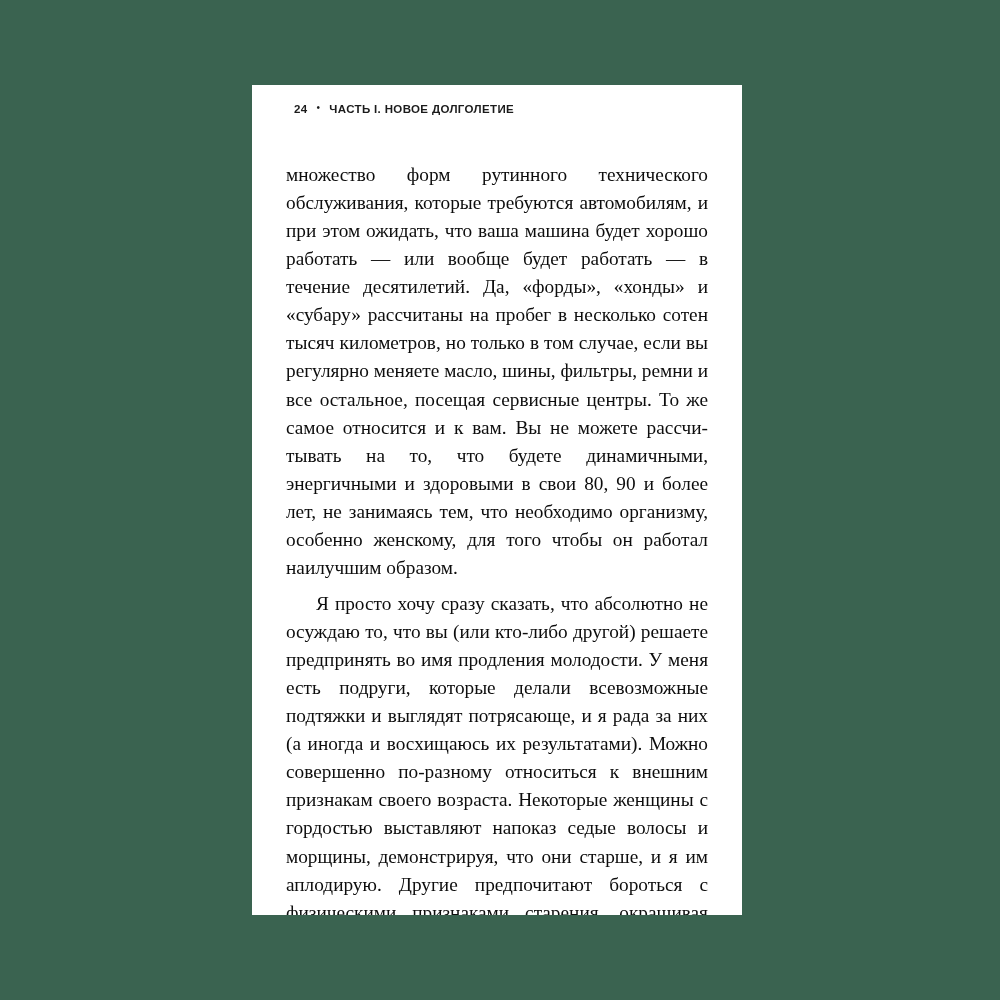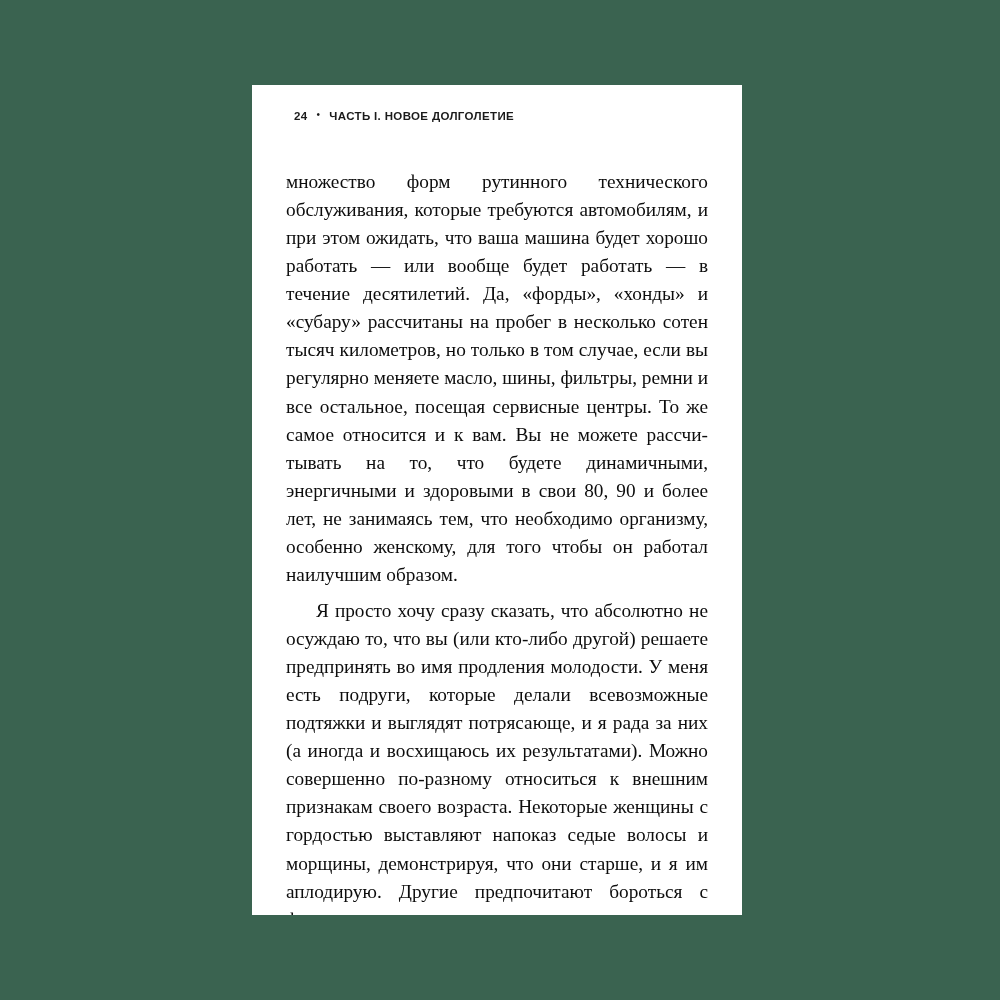--- a/index.html
+++ b/index.html
@@ -25,21 +25,21 @@
     overflow: hidden;
   }
   .running-head {
     display: flex;
     align-items: flex-start;
     gap: 9px;
     font-family: "Liberation Sans", sans-serif;
     font-size: 11.5px;
     letter-spacing: 0.35px;
     color: #1b1b1b;
-    margin: 7px 0 46px 16px;
+    margin: 0 0 46px 16px;
     white-space: nowrap;
   }
   .running-head .folio {
     font-weight: 600;
   }
   .running-head .sep {
     font-size: 10px;
     position: relative;
     top: -1px;
   }

